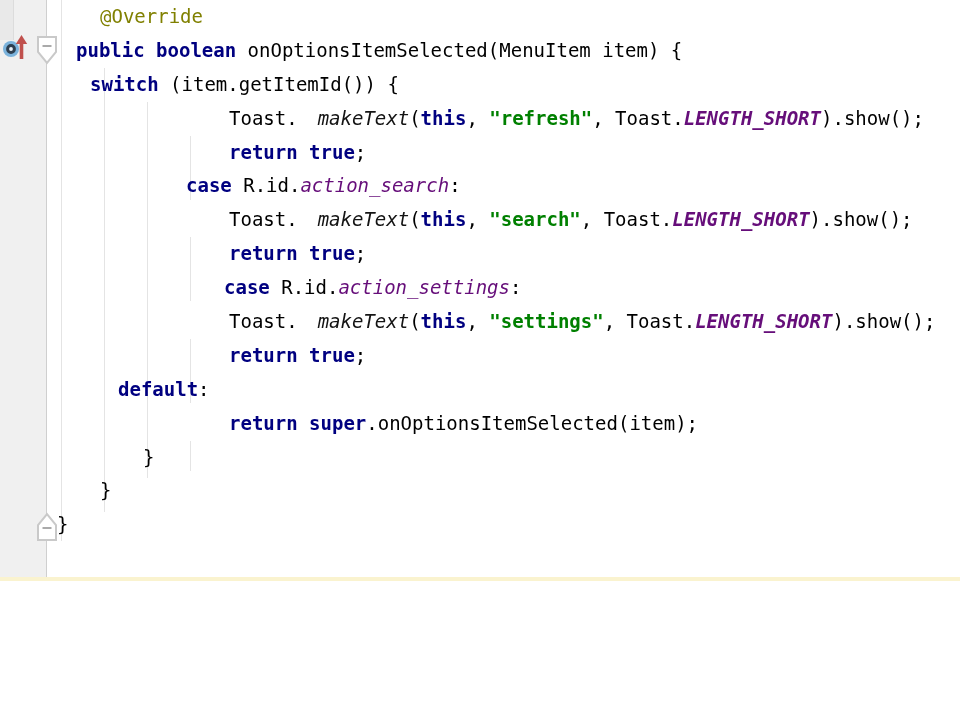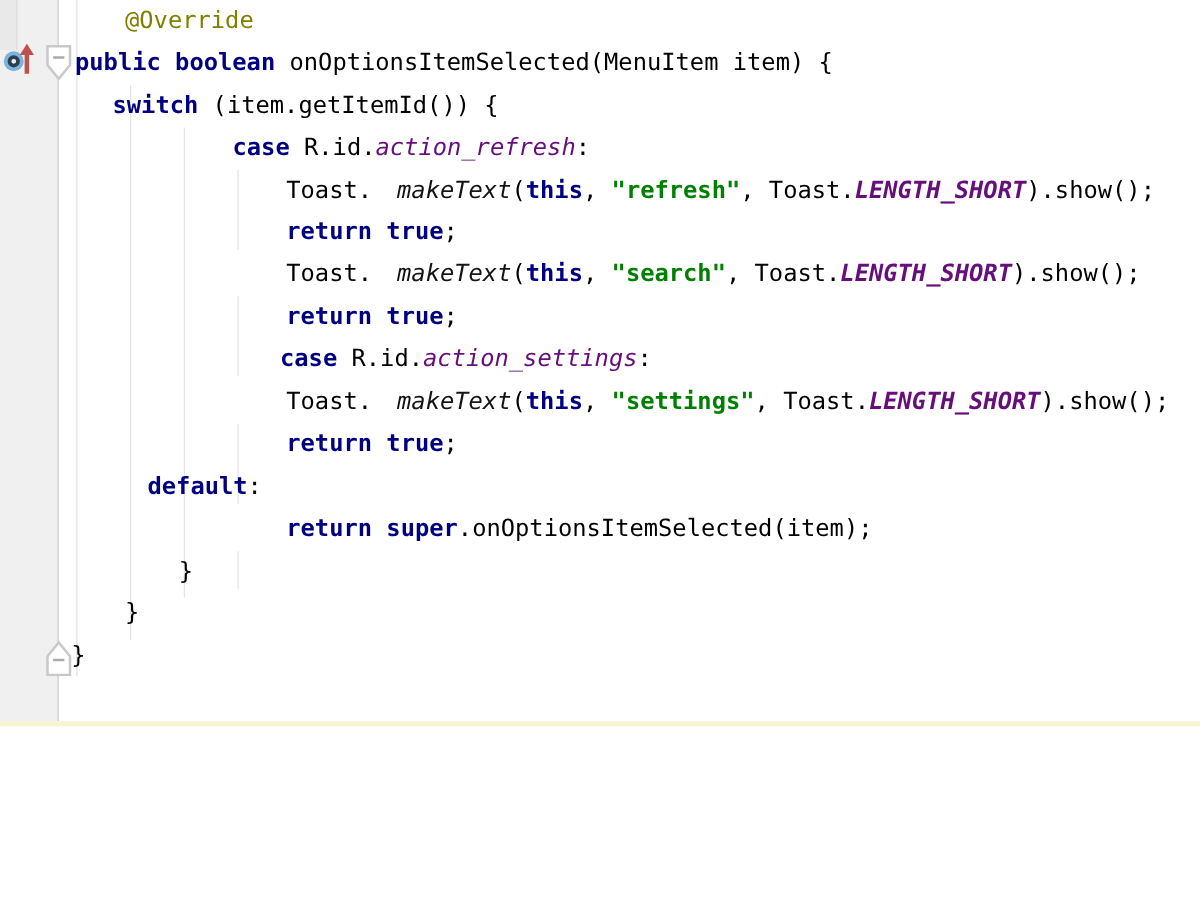--- a/index.html
+++ b/index.html
@@ -49,25 +49,25 @@
   <div class="ig" style="left:61px;top:0;height:541px"></div>
   <div class="ig" style="left:104px;top:68px;height:444px"></div>
   <div class="ig" style="left:147px;top:102px;height:376px"></div>
   <div class="ig" style="left:190px;top:136px;height:64px"></div>
   <div class="ig" style="left:190px;top:237px;height:64px"></div>
   <div class="ig" style="left:190px;top:339px;height:64px"></div>
   <div class="ig" style="left:190px;top:441px;height:30px"></div>
 
   <div class="code-lines" id="code-lines">
       <div class="code-line" style="padding-left: 100px;"><span class="tk-annotation">@Override</span></div>
-      <div class="code-line" style="padding-left: 60px;"><span class="tk-keyword">public boolean</span><span class="tk-plain"> onOptionsItemSelected(MenuItem item) {</span></div>
+      <div class="code-line" style="padding-left: 76px;"><span class="tk-keyword">public boolean</span><span class="tk-plain"> onOptionsItemSelected(MenuItem item) {</span></div>
       <div class="code-line" style="padding-left: 90px;"><span class="tk-keyword">switch</span><span class="tk-plain"> (item.getItemId()) {</span></div>
-      <div class="code-line" style="padding-left: 186px;"><span class="tk-keyword">case</span><span class="tk-plain"> R.id.</span><span class="tk-field">action_refresh</span><span class="tk-plain">:</span></div>
       <div class="code-line" style="padding-left: 229px;"><span class="tk-plain">Toast.</span><span class="tk-staticm">makeText</span><span class="tk-plain">(</span><span class="tk-keyword">this</span><span class="tk-plain">, </span><span class="tk-string">"refresh"</span><span class="tk-plain">, Toast.</span><span class="tk-const">LENGTH_SHORT</span><span class="tk-plain">).show();</span></div>
       <div class="code-line" style="padding-left: 229px;"><span class="tk-keyword">return true</span><span class="tk-plain">;</span></div>
+      <div class="code-line" style="padding-left: 186px;"><span class="tk-keyword">case</span><span class="tk-plain"> R.id.</span><span class="tk-field">action_search</span><span class="tk-plain">:</span></div>
       <div class="code-line" style="padding-left: 229px;"><span class="tk-plain">Toast.</span><span class="tk-staticm">makeText</span><span class="tk-plain">(</span><span class="tk-keyword">this</span><span class="tk-plain">, </span><span class="tk-string">"search"</span><span class="tk-plain">, Toast.</span><span class="tk-const">LENGTH_SHORT</span><span class="tk-plain">).show();</span></div>
       <div class="code-line" style="padding-left: 229px;"><span class="tk-keyword">return true</span><span class="tk-plain">;</span></div>
       <div class="code-line" style="padding-left: 186px; margin-left: 38px;"><span class="tk-keyword">case</span><span class="tk-plain"> R.id.</span><span class="tk-field">action_settings</span><span class="tk-plain">:</span></div>
       <div class="code-line" style="padding-left: 229px;"><span class="tk-plain">Toast.</span><span class="tk-staticm">makeText</span><span class="tk-plain">(</span><span class="tk-keyword">this</span><span class="tk-plain">, </span><span class="tk-string">"settings"</span><span class="tk-plain">, Toast.</span><span class="tk-const">LENGTH_SHORT</span><span class="tk-plain">).show();</span></div>
       <div class="code-line" style="padding-left: 229px;"><span class="tk-keyword">return true</span><span class="tk-plain">;</span></div>
       <div class="code-line" style="padding-left: 118px;"><span class="tk-keyword">default</span><span class="tk-plain">:</span></div>
       <div class="code-line" style="padding-left: 229px;"><span class="tk-keyword">return super</span><span class="tk-plain">.onOptionsItemSelected(item);</span></div>
       <div class="code-line" style="padding-left: 143px;"><span class="tk-plain">}</span></div>
       <div class="code-line" style="padding-left: 100px;"><span class="tk-plain">}</span></div>
       <div class="code-line" style="padding-left: 57px;"><span class="tk-plain">}</span></div>

